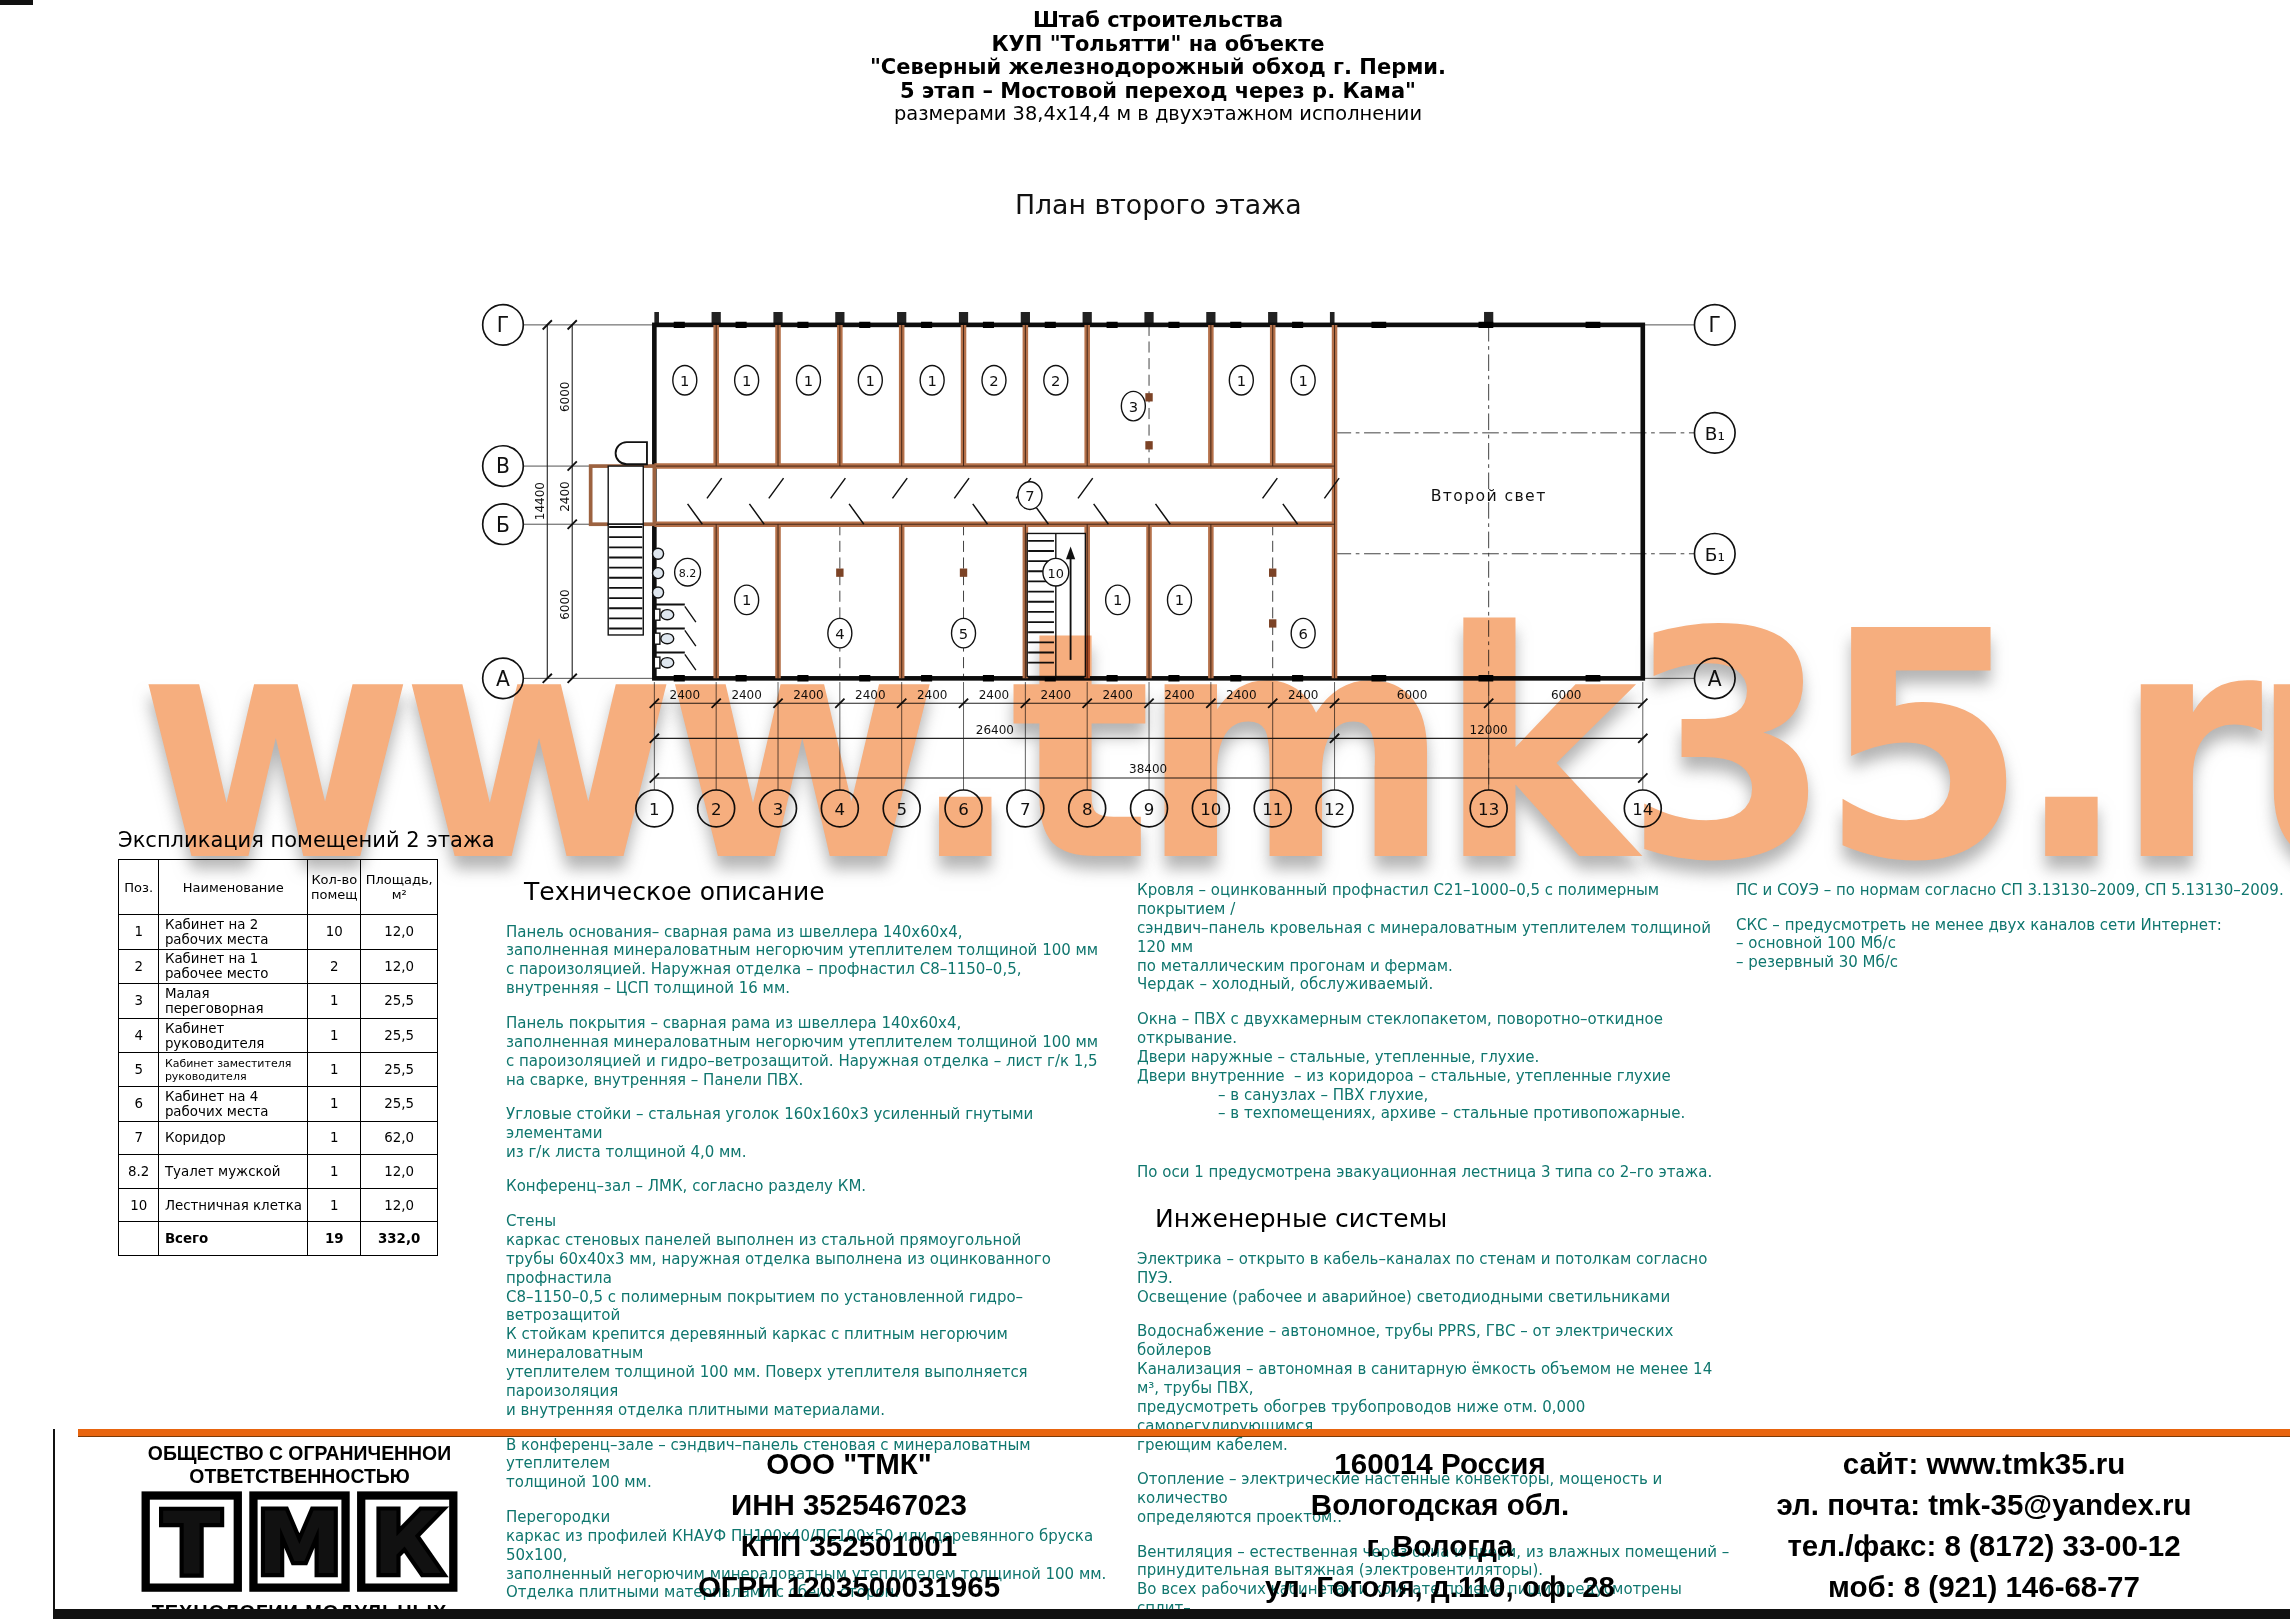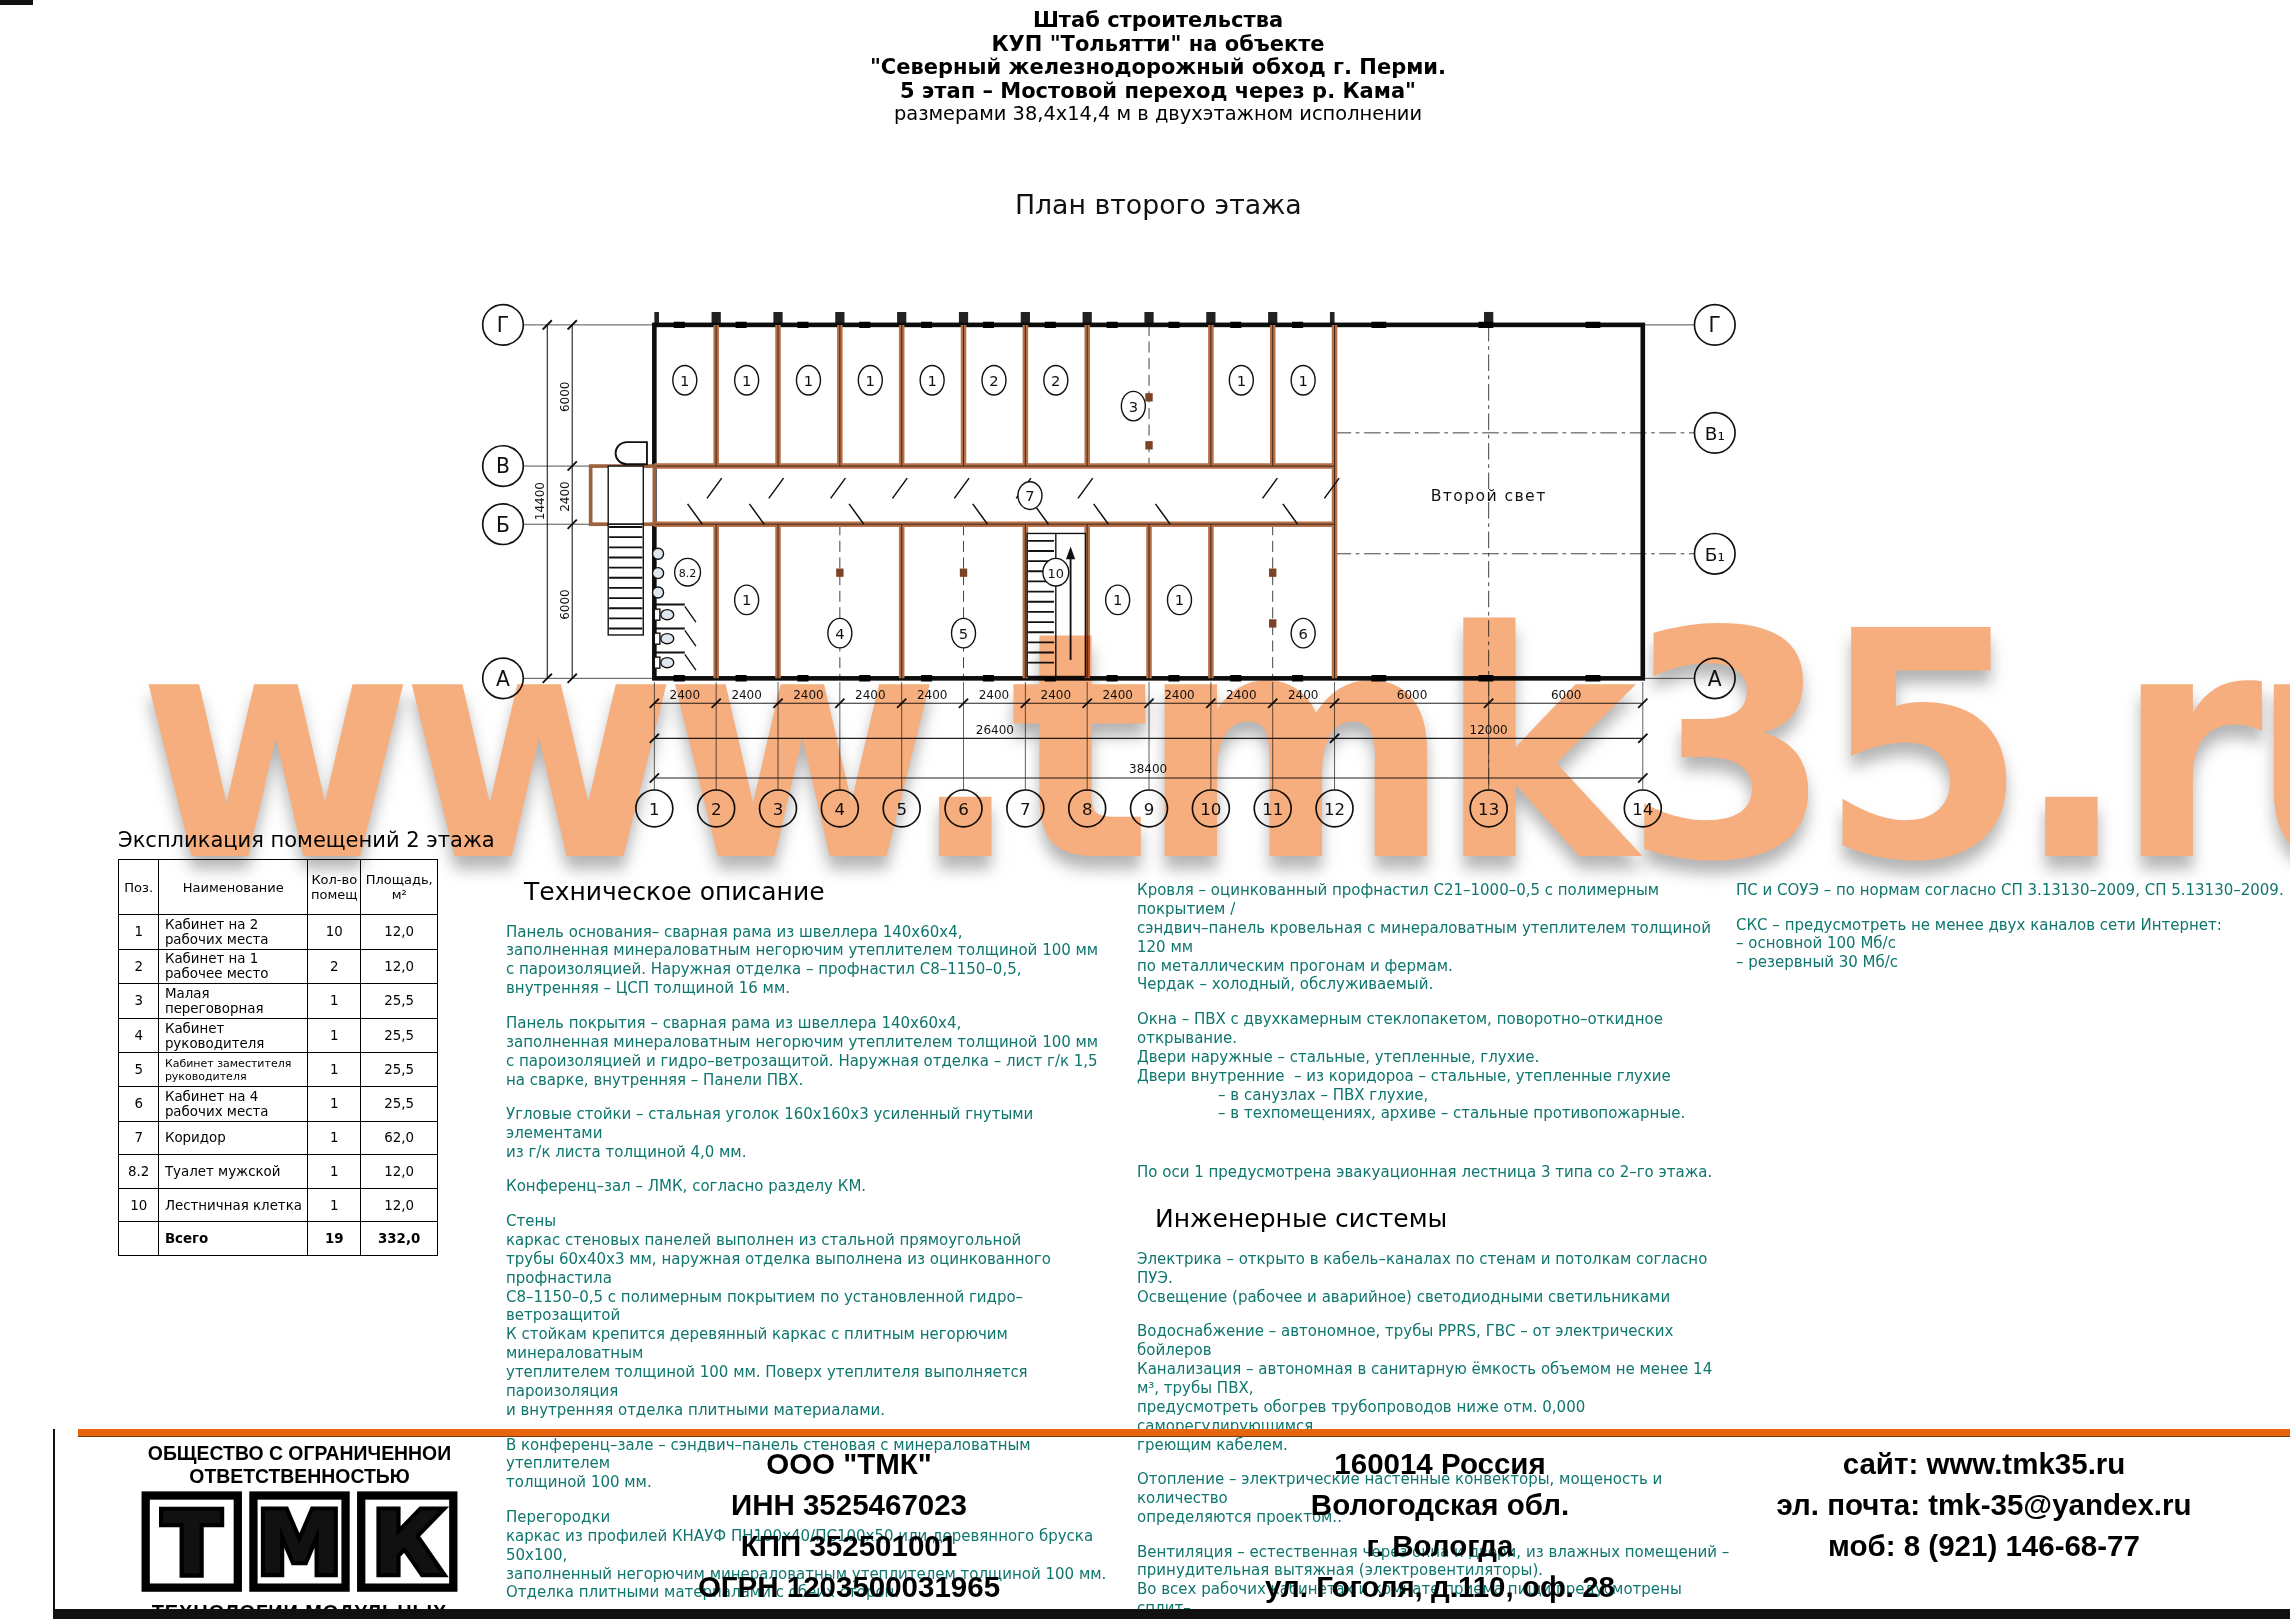--- a/index.html
+++ b/index.html
@@ -536,17 +536,18 @@
 <div class="abs f-col c2">
   <div>160014 Россия</div>
   <div>Вологодская обл.</div>
   <div>г. Вологда</div>
   <div>ул. Гоголя, д.110, оф. 28</div>
 </div>
 
 <div class="abs f-col c3">
   <div>сайт: www.tmk35.ru</div>
   <div>эл. почта: tmk-35@yandex.ru</div>
+  <div>тел./факс: 8 (8172) 33-00-12</div>
   <div>моб: 8 (921) 146-68-77</div>
 </div>
 
 <div class="abs bottom-bar"></div>
 
 
 </body></html>

